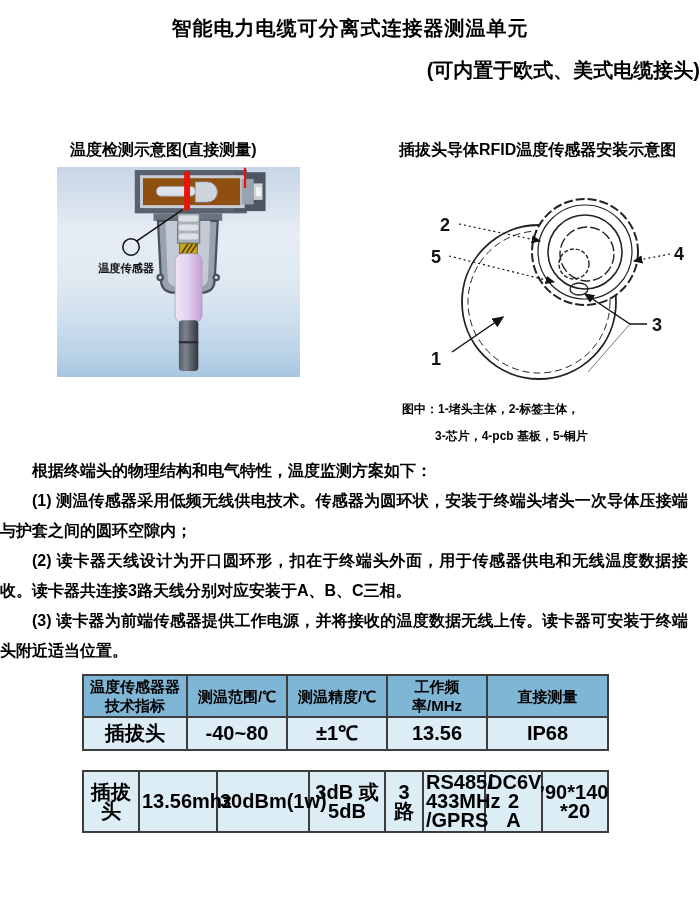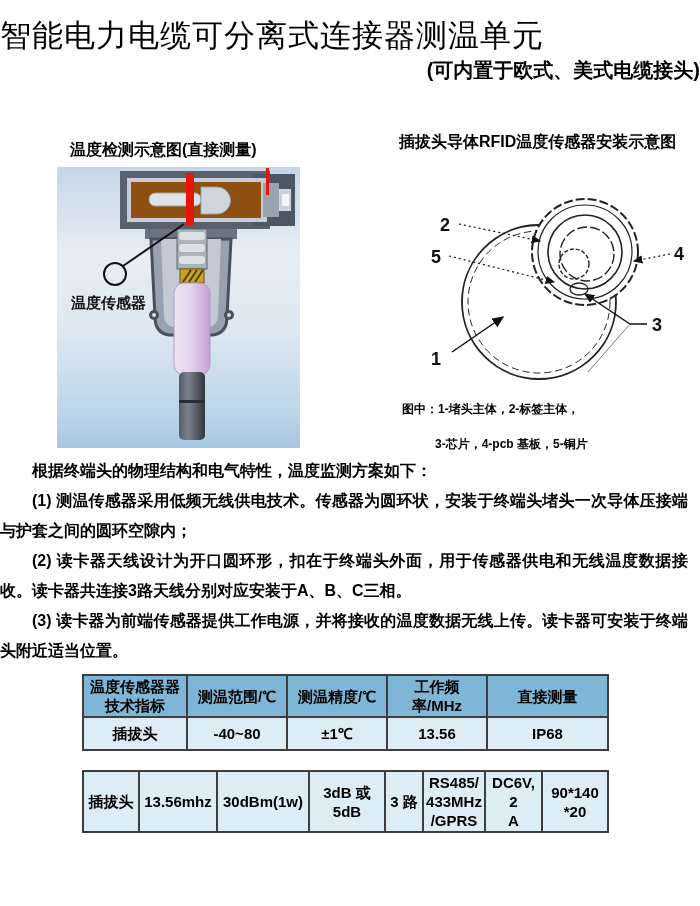--- a/index.html
+++ b/index.html
@@ -4,49 +4,49 @@
 <style>
   :root{
     --table-header-bg:#80b6d5;
     --table-row-bg:#dcedf6;
   }
   *{box-sizing:border-box;margin:0;padding:0;}
   html,body{background:#ffffff;}
   body{font-family:"Liberation Sans",sans-serif;color:#000;}
   .page{position:relative;width:700px;height:906px;background:#fff;overflow:hidden;margin:0 auto;}
 
-  .title{position:absolute;top:15px;left:0;width:100%;
-         font-size:31px;font-weight:normal;letter-spacing:1px;}
+  .title{position:absolute;top:15px;left:0;width:100%;text-align:center;
+         font-size:20px;font-weight:bold;letter-spacing:1px;}
   .subtitle{position:absolute;top:57px;left:0;width:100%;text-align:right;
          font-size:20px;font-weight:bold;}
 
   .fig-label{position:absolute;font-size:16px;font-weight:bold;white-space:nowrap;}
   .fig-label-left{left:70px;top:132px;margin-top:8px;}
-  .fig-label-right{left:399px;top:132px;}
-
-  .left-figure{position:absolute;left:57px;top:167px;width:243px;height:281px;
+  .fig-label-right{left:399px;top:140px;}
+
+  .left-figure{position:absolute;left:57px;top:167px;width:243px;height:210px;
     background:linear-gradient(180deg,#c7d6e7 0%,#e7edf4 32%,#dde8f1 58%,#bcd4e8 88%,#a8c6e0 100%);}
   .left-figure svg{display:block;width:100%;height:100%;}
 
   .right-figure{position:absolute;left:402px;top:168px;width:292px;height:226px;background:#fff;}
   .right-figure svg{display:block;width:100%;height:100%;}
 
   .fig-caption{position:absolute;left:402px;top:396px;font-size:12px;font-weight:bold;line-height:27px;}
-  .fig-caption .cap2{padding-left:33px;margin-top:8px;}
+  .fig-caption .cap2{padding-left:33px;}
 
   .body-text{position:absolute;left:0;top:456px;width:688px;
     font-size:16px;line-height:30px;font-weight:bold;text-align:justify;}
   .body-text p{text-indent:2em;}
 
   table.spec-table{position:absolute;border-collapse:collapse;table-layout:fixed;
     text-align:center;font-weight:bold;}
   table.spec-table th,table.spec-table td{
     border:2px solid #3d3d3d;white-space:pre-line;vertical-align:middle;padding:1px 2px;}
   table.spec-table th{background:var(--table-header-bg);font-size:15px;line-height:19px;font-weight:bold;}
-  table.spec-table td{background:var(--table-row-bg);font-size:15px;line-height:19px;margin-left:12px;}
+  table.spec-table td{background:var(--table-row-bg);font-size:20px;line-height:19px;margin-left:12px;}
   #sensor-table{left:82px;top:674px;width:525px;padding-left:20px;}
   #sensor-table th{height:42px;}
   #sensor-table td{height:33px;}
   #reader-table{left:82px;top:770px;width:525px;}
   #reader-table th{height:58px;}
   #reader-table td{height:56px;}
 
   svg text{font-family:"Liberation Sans",sans-serif;}
   .callout-num{font-size:18px;font-weight:bold;fill:#111;}
 </style>

